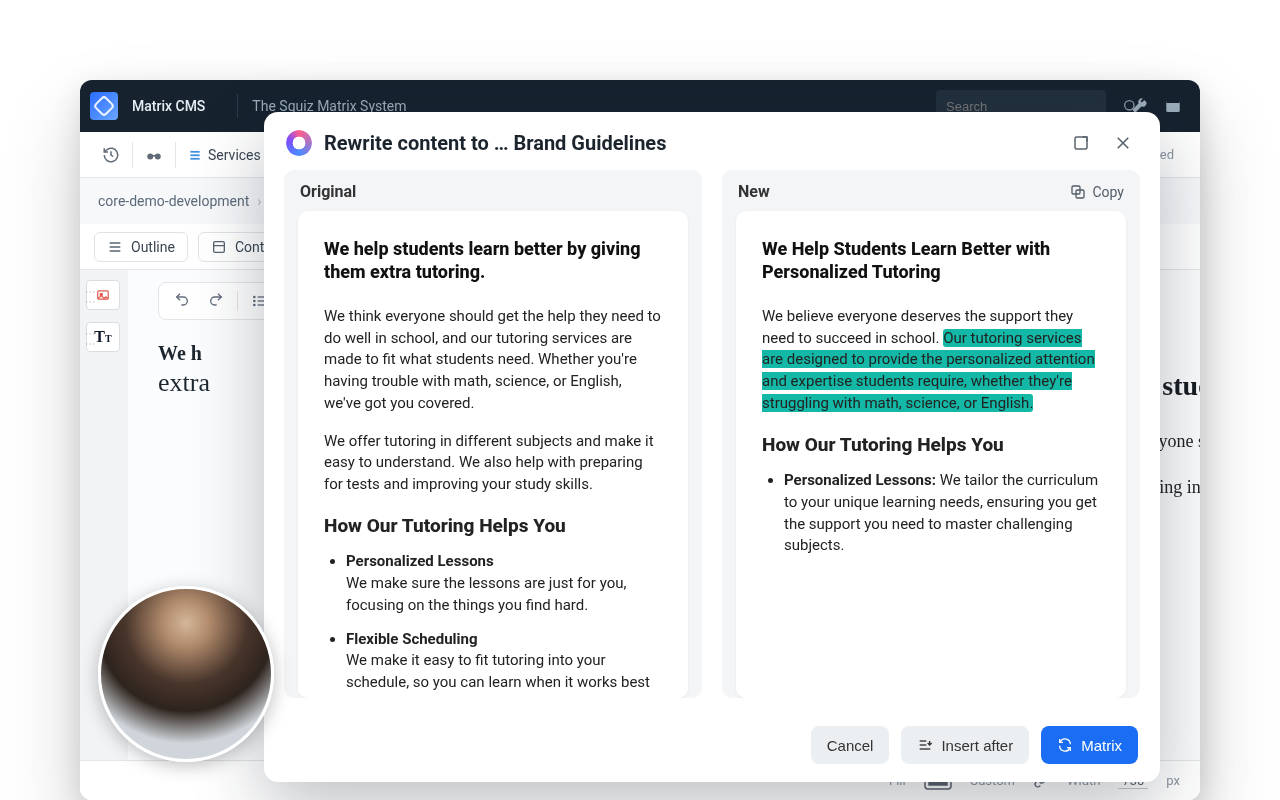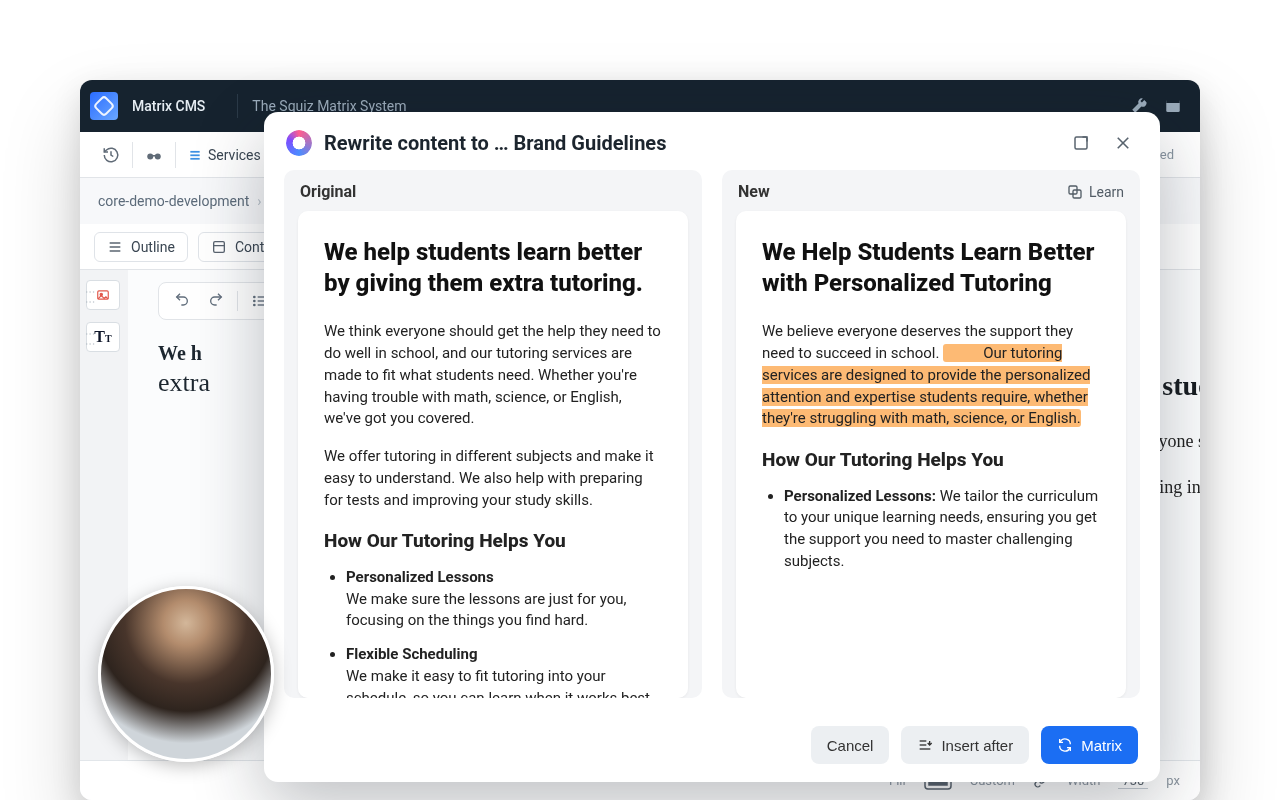--- a/index.html
+++ b/index.html
@@ -139,26 +139,26 @@
     margin:0 14px;background:#fff;border-radius:10px;padding:26px 26px 34px;
     overflow-y:auto;flex:1;position:relative;
     box-shadow:0 1px 3px rgba(0,0,0,0.06);
     font-size:15px;color:#222;line-height:1.45;
   }
   
   .text-card::-webkit-scrollbar{width:8px;}
   .text-card::-webkit-scrollbar-thumb{background:#cdd2d7;border-radius:4px;}
   .text-card::-webkit-scrollbar-track{background:transparent;}
 
-  .text-card h3.big{font-size:24px;font-weight:800;color:#111;margin-bottom:22px;line-height:1.3;}
+  .text-card h3.big{font-size:18px;font-weight:800;color:#111;margin-bottom:22px;line-height:1.3;}
   .text-card p{margin-bottom:16px;}
   .text-card h4{font-size:19px;font-weight:800;margin:10px 0 12px;}
   .text-card ul{margin-left:22px;}
   .text-card li{margin-bottom:12px;}
-  .hl{background:#fdba74;border-radius:3px;padding-left:40px;}
+  .hl{background:#14b8a6;border-radius:3px;}
 
   .modal-foot{
     display:flex;justify-content:flex-end;gap:12px;padding:14px 22px 18px;
   }
   .btn{
     height:38px;display:inline-flex;align-items:center;gap:8px;
     border-radius:8px;padding:0 16px;font-size:15px;font-weight:500;
     cursor:pointer;border:none;
   }
   .btn.secondary{background:#eceff2;color:#333;}
@@ -177,20 +177,29 @@
 <body>
 
 <div class="app-frame">
 
   <div class="topbar">
     <div class="logo"></div>
     <div class="brand">Matrix CMS</div>
     <div class="divider"></div>
     <div class="system">The Squiz Matrix System</div>
     <div class="spacer"></div>
+    <div class="search-box">
+      <input placeholder="Search" style="">
+      <span>
+        <svg width="16" height="16" viewBox="0 0 24 24" fill="none" stroke="currentColor" stroke-width="2">
+            <circle cx="11" cy="11" r="7"></circle>
+            <line x1="21" y1="21" x2="16.5" y2="16.5"></line>
+          </svg>
+      </span>
+    </div>
     <div class="toolicon">
       <svg width="18" height="18" viewBox="0 0 24 24" fill="currentColor">
           <path d="M22 6.9a5 5 0 0 1-6.8 5.8L7 21l-4-4 8.3-8.2A5 5 0 0 1 17.1 2l-3.2 3.2 2 2L19 4l3 3z"></path>
         </svg>
     </div>
     <div class="toolicon">
       <svg width="18" height="18" viewBox="0 0 24 24" fill="currentColor">
           <rect x="3" y="4" width="18" height="16" rx="2"></rect>
           <rect x="3" y="4" width="18" height="4" fill="#16232f"></rect>
         </svg>
@@ -383,21 +392,21 @@
     </div>
 
     <div class="panel">
       <div class="panel-head">
         <h3>New</h3>
         <div class="copy-btn">
           <svg width="16" height="16" viewBox="0 0 24 24" fill="none" stroke="currentColor" stroke-width="2">
               <rect x="9" y="9" width="12" height="12" rx="2"></rect>
               <rect x="3" y="3" width="12" height="12" rx="2"></rect>
             </svg>
-          <span>Learn</span>
+          <span>Copy</span>
         </div>
       </div>
       <div class="text-card">
         <h3 class="big">We Help Students Learn Better with Personalized Tutoring</h3>
         <p>
           <span>We believe everyone deserves the support they need to succeed in school. </span><span class="hl">Our tutoring services are designed to provide the personalized attention and expertise students require, whether they're struggling with math, science, or English.</span>
         </p>
         <h4>How Our Tutoring Helps You</h4>
         <ul>
           <li><b>Personalized Lessons:</b><span> We tailor the curriculum to your unique learning needs, ensuring you get the support you need to master challenging subjects.</span></li>

